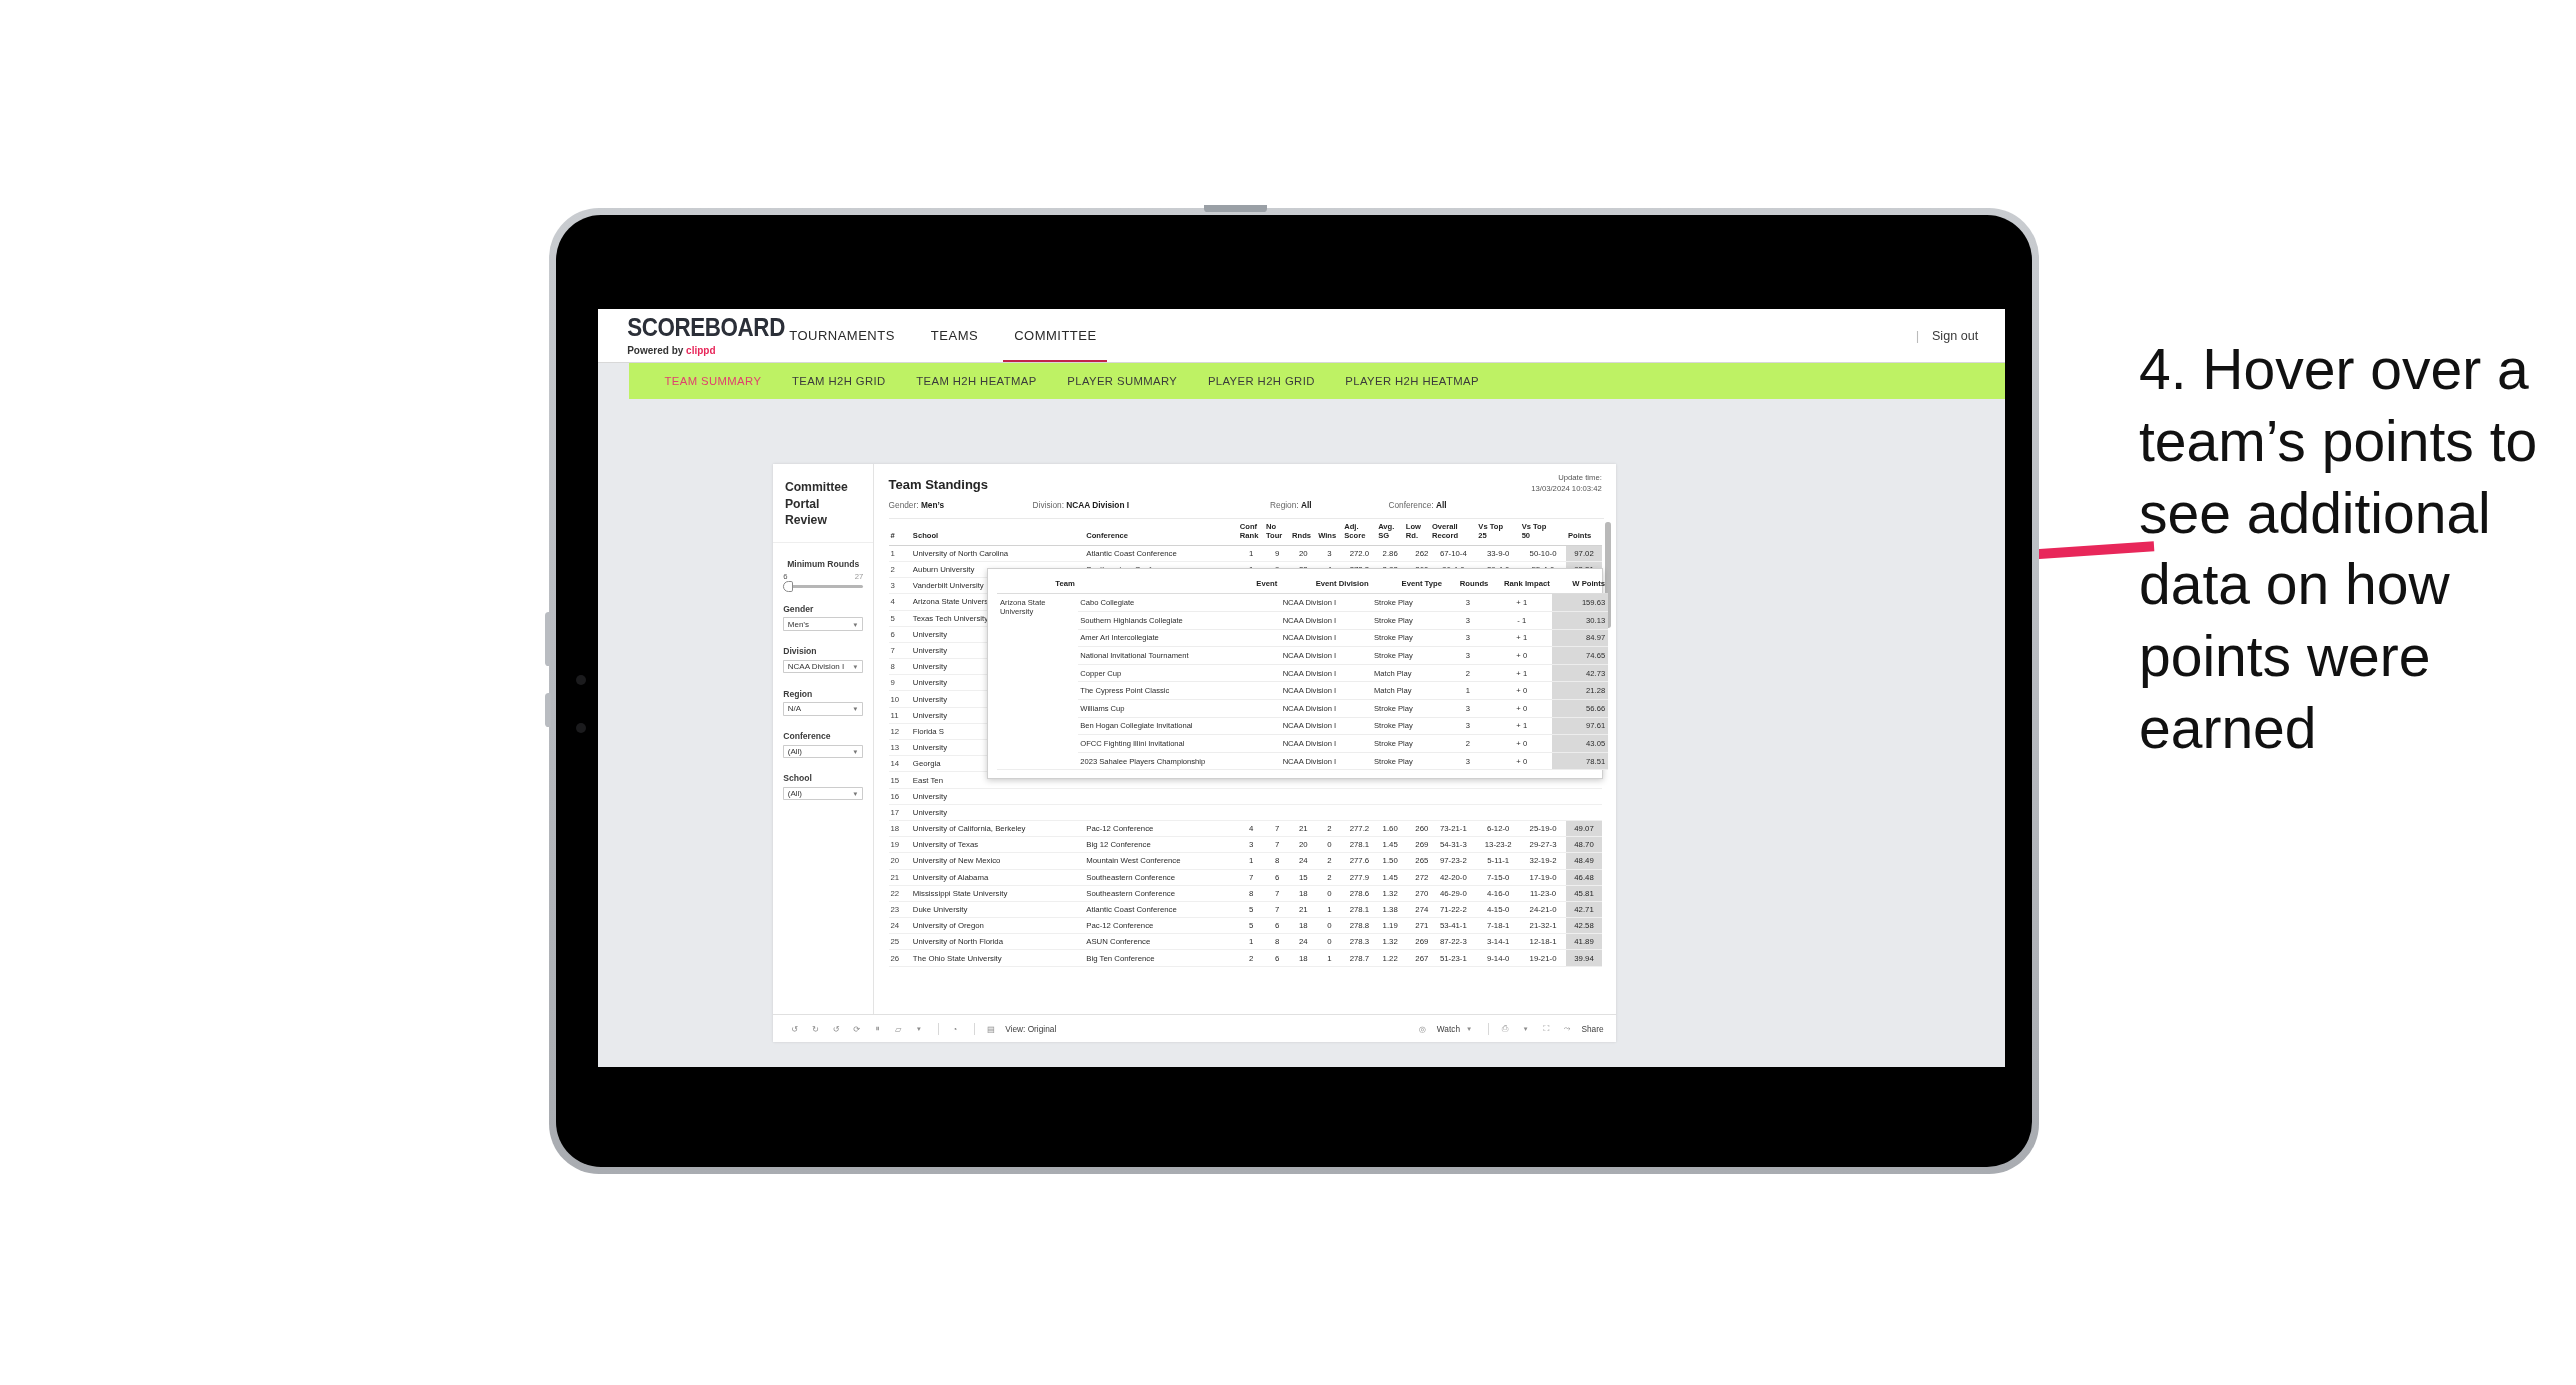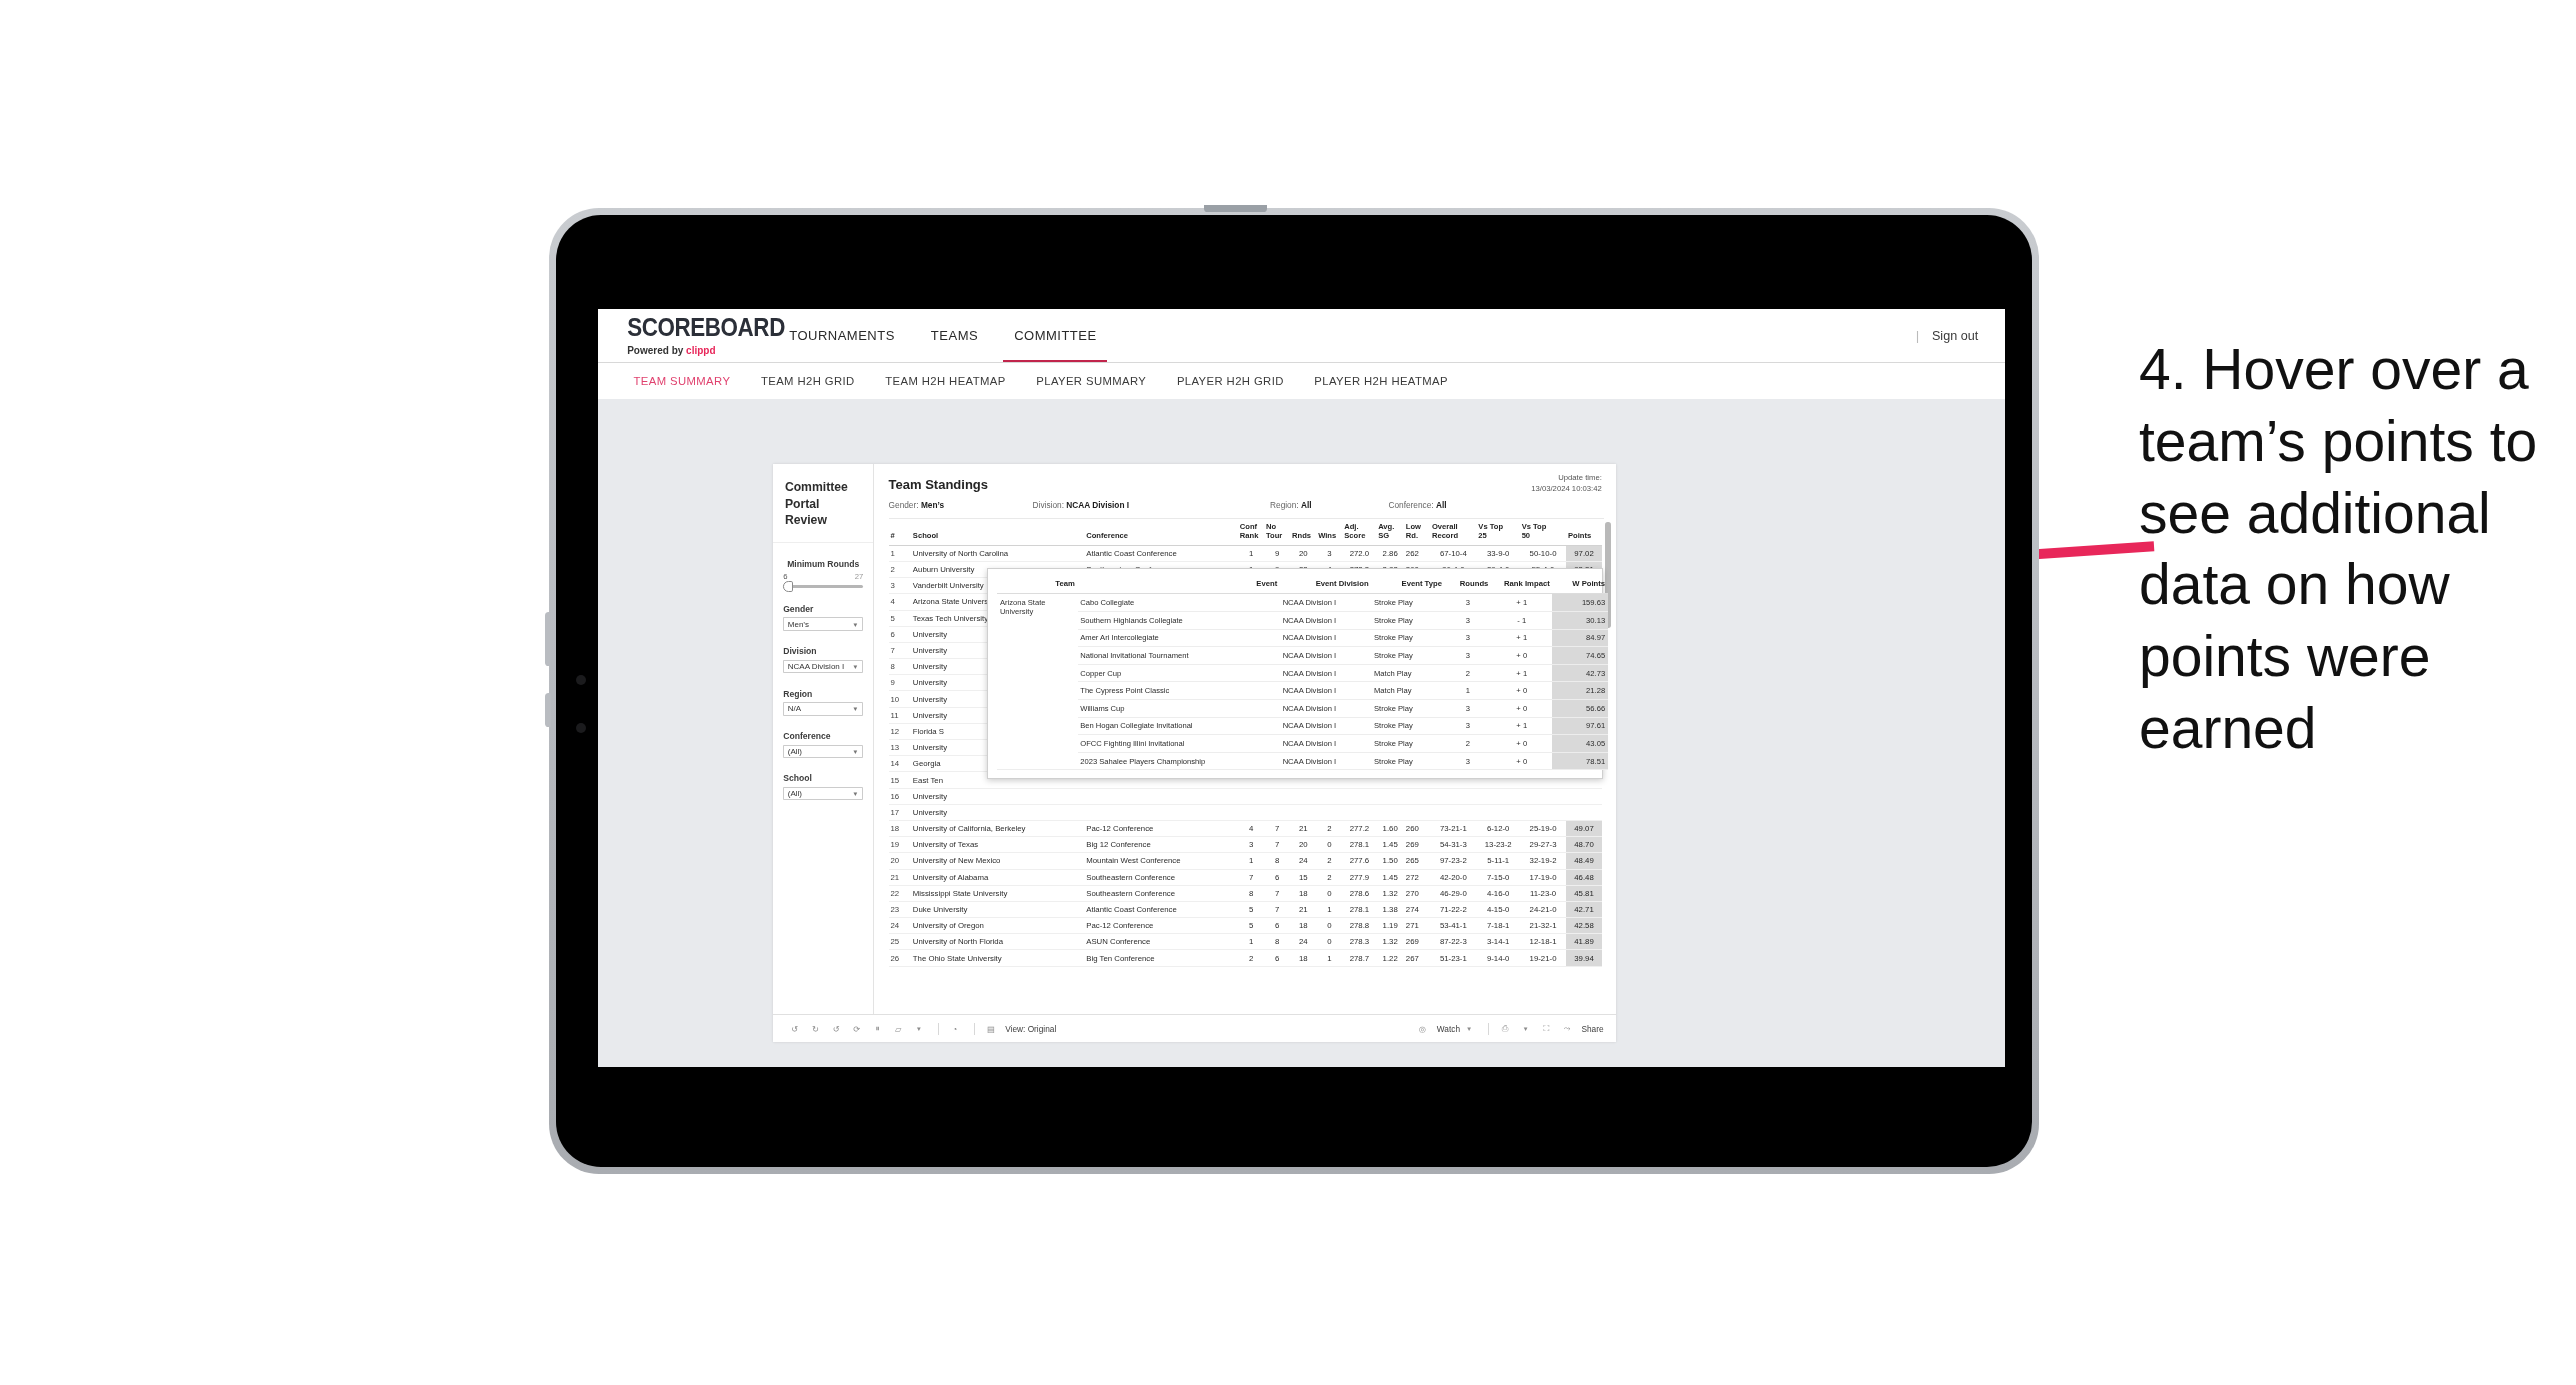--- a/index.html
+++ b/index.html
@@ -56,22 +56,23 @@
   }
   .topnav-item.active::after{
     content:"";position:absolute;left:7.2px;right:7.2px;bottom:0;height:2.7px;background:#c1244c;
   }
   #topnav-right{margin-left:auto;margin-right:27px;display:flex;align-items:center;gap:12.6px;}
   #divider-v{color:#bbb;font-size:13.5px;}
   #signout{font-size:12.6px;color:#3a3a3a;cursor:pointer;}
 
   
   #subnav{
-    height:36px;background:#ffffff;display:flex;align-items:center;
+    height:36px;background:#bef264;display:flex;align-items:center;
     border-bottom:0.9px solid #dcdcdc;
+    margin-left:31px;
   }
   .subnav-item{
     font-size:11.3px;letter-spacing:0.4px;color:#3b3b3b;padding:0 15.3px;cursor:pointer;
   }
   .subnav-item:first-child{margin-left:20px;}
   .subnav-item.active{color:#e0416e;}
 
   
   #viz-wrap{position:absolute;left:0;top:90px;right:0;bottom:0;background:#e8eaed;}
   #viz{
@@ -125,21 +126,21 @@
   table.std td{
     padding:3.1px 1.8px;border-bottom:0.9px solid #efefef;white-space:nowrap;
     overflow:hidden;text-overflow:clip;
   }
   .c-rank{width:18px;text-align:left;color:#444;}
   .c-school{width:163px;}
   .c-conf{width:144px;}
   .c-num{width:21.5px;text-align:center;}
   .c-sc{width:29px;text-align:center;}
   .c-sg{width:23px;text-align:center;}
-  .c-low{width:21.5px;text-align:left;}
+  .c-low{width:21.5px;text-align:right;}
   .c-rec{width:41px;text-align:center;}
   .c-t25{width:38px;text-align:center;}
   .c-t50{width:41px;text-align:center;}
   .c-pts{width:30.5px;text-align:center;}
   td.pts{background:#d9d9d9;text-align:center;color:#1f1f1f;}
   tr.row:nth-child(odd) td{}
   #vscroll{
     position:absolute;right:5.4px;top:3.6px;width:5.4px;height:106px;background:#b9b9b9;border-radius:2.7px;
   }
 

